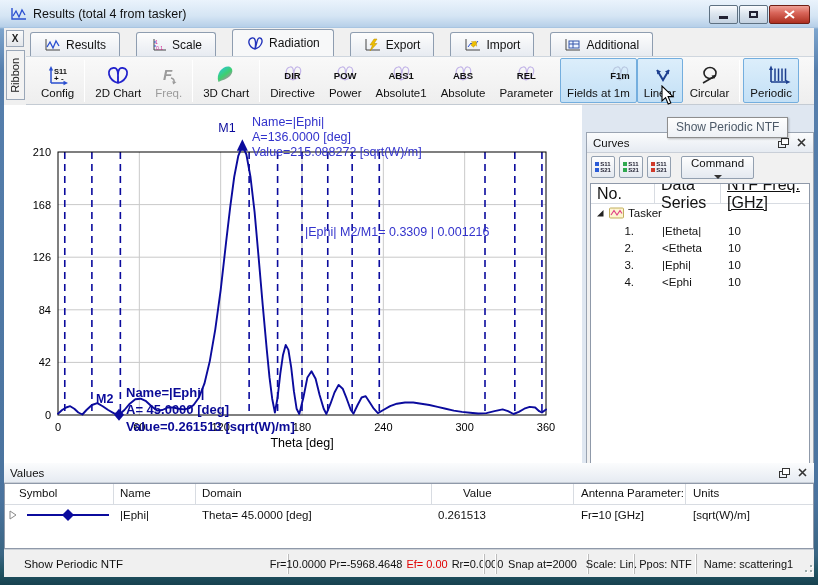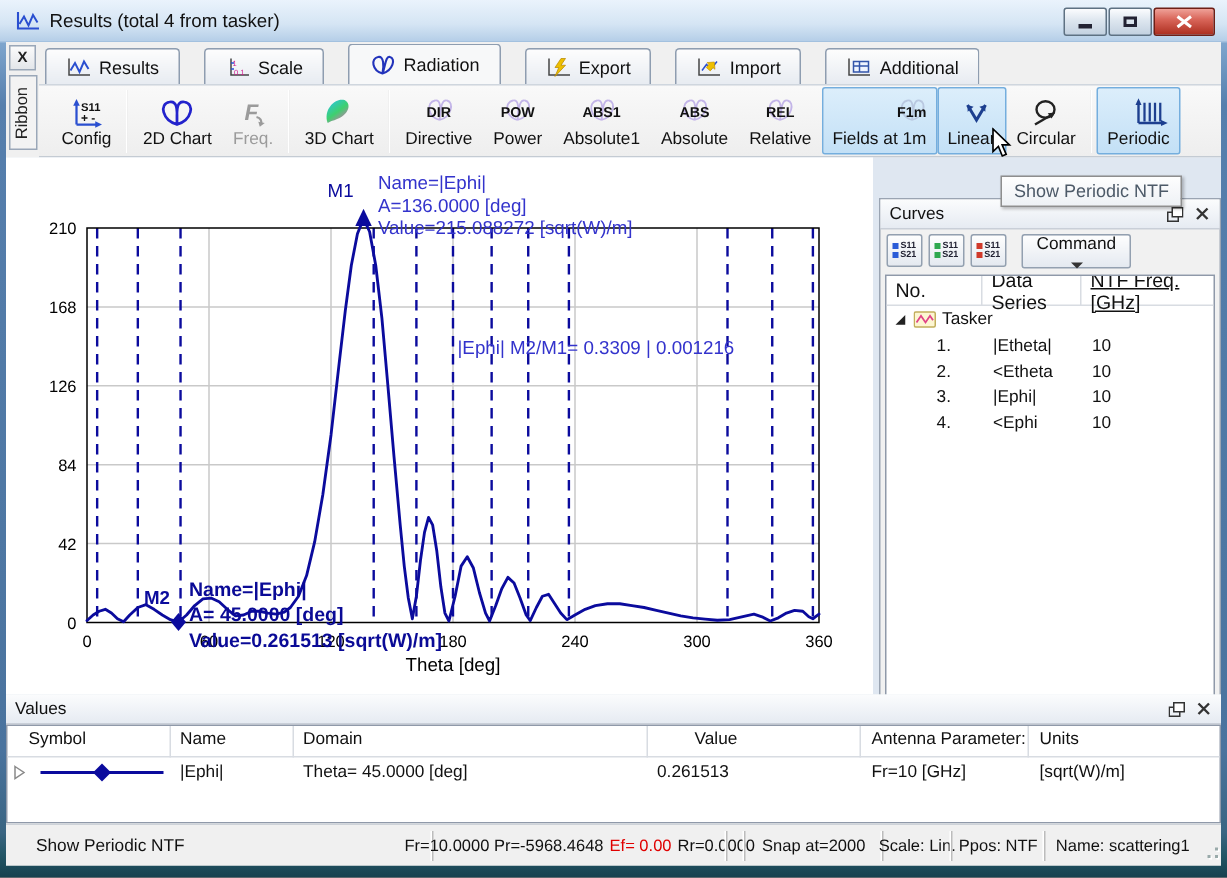--- a/index.html
+++ b/index.html
@@ -52,21 +52,21 @@
   .pt-btn{width:16px;height:14px;display:flex;align-items:center;justify-content:center;margin-left:2px;}
   .curves-toolbar{height:28px;display:flex;align-items:center;padding:0 4px;gap:4px;}
   .sbtn{width:24px;height:22px;border:1px solid #93a0b0;border-radius:2px;background:linear-gradient(#fefefe,#e4e9f0);
     display:flex;flex-direction:column;align-items:center;justify-content:center;line-height:6px;}
   .sbtn .srow{font-size:6px;font-weight:bold;color:#223;display:flex;align-items:center;gap:1px;}
   .smark{display:inline-block;width:4px;height:4px;}
   .cmd-btn{height:23px;border:1px solid #93a0b0;border-radius:2px;background:linear-gradient(#fefefe,#e4e9f0);
     display:flex;align-items:center;gap:6px;padding:0 9px;font-size:11.5px;color:#111;margin-left:6px;flex-direction:column;}
   .caret-down{width:0;height:0;border-left:4px solid transparent;border-right:4px solid transparent;border-top:4px solid #333;}
   .curves-list{position:absolute;left:3px;top:50px;width:220px;height:288px;background:#fff;border:1px solid #8f99a9;overflow:hidden;}
-  .clist-header{display:flex;height:20px;border-bottom:1px solid #d8dce2;font-size:13px;color:#111;align-items:center;}
+  .clist-header{display:flex;height:20px;border-bottom:1px solid #d8dce2;font-size:16px;color:#111;align-items:center;}
   .clist-header .hc{padding-left:6px;border-right:1px solid #d8dce2;height:20px;display:flex;align-items:center;}
   .hc.c1{width:64px;} .hc.c2{width:66px;} .hc.c3{flex:1;border-right:none;text-decoration:underline;}
   .crow{display:flex;height:17px;font-size:11.5px;color:#111;align-items:center;}
   .crow .c-no{width:64px;text-align:right;padding-right:21px;}
   .crow .c-series{width:66px;padding-left:7px;}
   .crow .c-freq{flex:1;padding-left:7px;}
   .group-row{display:flex;align-items:center;height:18px;font-size:11.5px;color:#111;gap:4px;padding-left:5px;}
   .curves-scroll{position:absolute;left:3px;bottom:3px;width:220px;height:15px;background:#f0f0f0;border:1px solid #d2d2d2;display:flex;align-items:center;}
   .scroll-arrow{width:15px;height:13px;display:flex;align-items:center;justify-content:center;}
   .tri-left{width:0;height:0;border-top:4px solid transparent;border-bottom:4px solid transparent;border-right:5px solid #4a4a4a;}
@@ -277,21 +277,21 @@
         <span class="lbl">Absolute</span>
       </div>
 
       <div class="rbtn">
         <span class="icon-wrap">
           <svg class="loopbg" width="24" height="16" viewBox="0 0 24 16">
               <path d="M12 15 C4 13 3 3 9 2 C13 1 13 8 12 15 C13 8 13 1 17 2 C22 3 20 13 12 15" stroke="#c3b5e8" stroke-width="1.2" fill="none"></path>
             </svg>
           <span class="icon-text">REL</span>
         </span>
-        <span class="lbl">Relative</span>
+        <span class="lbl">Parameter</span>
       </div>
 
       <div class="rbtn active">
         <span class="icon-wrap">
           <svg class="loopbg" width="24" height="16" viewBox="0 0 24 16">
               <path d="M12 15 C4 13 3 3 9 2 C13 1 13 8 12 15 C13 8 13 1 17 2 C22 3 20 13 12 15" stroke="#b9c8e0" stroke-width="1.2" fill="none"></path>
             </svg>
           <span class="icon-text">F1m</span>
         </span>
         <span class="lbl">Fields at 1m</span>

